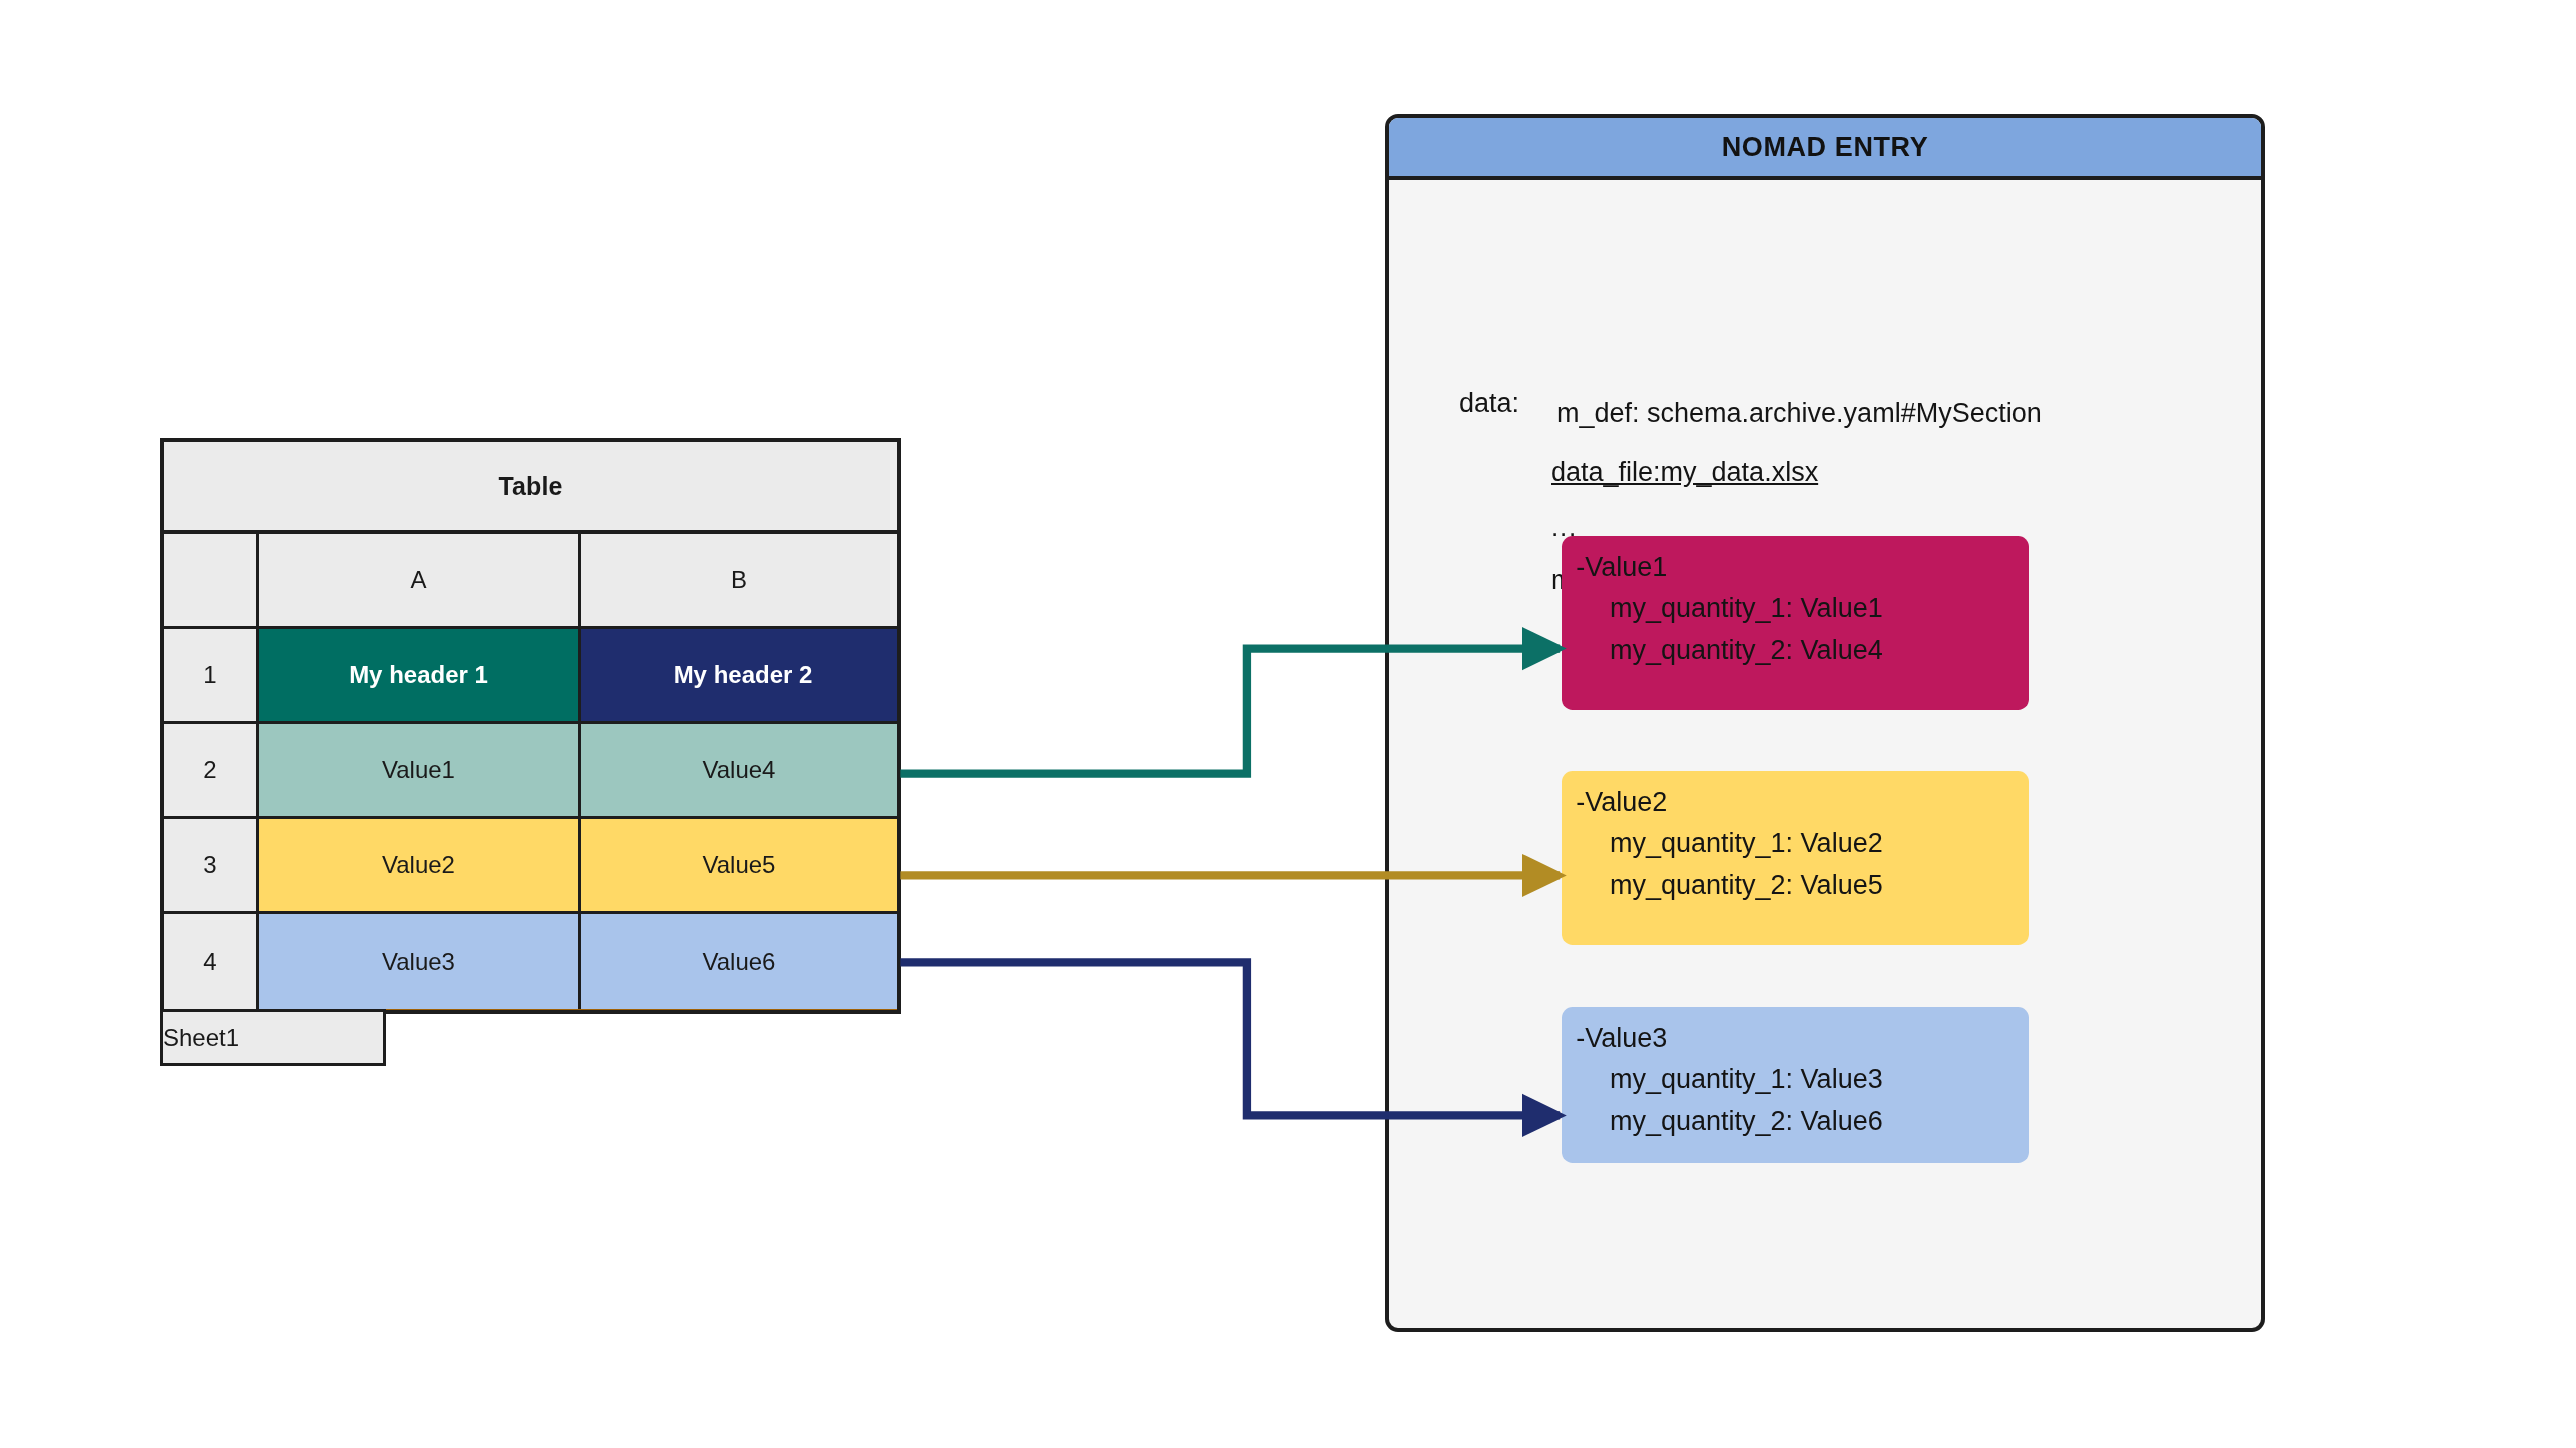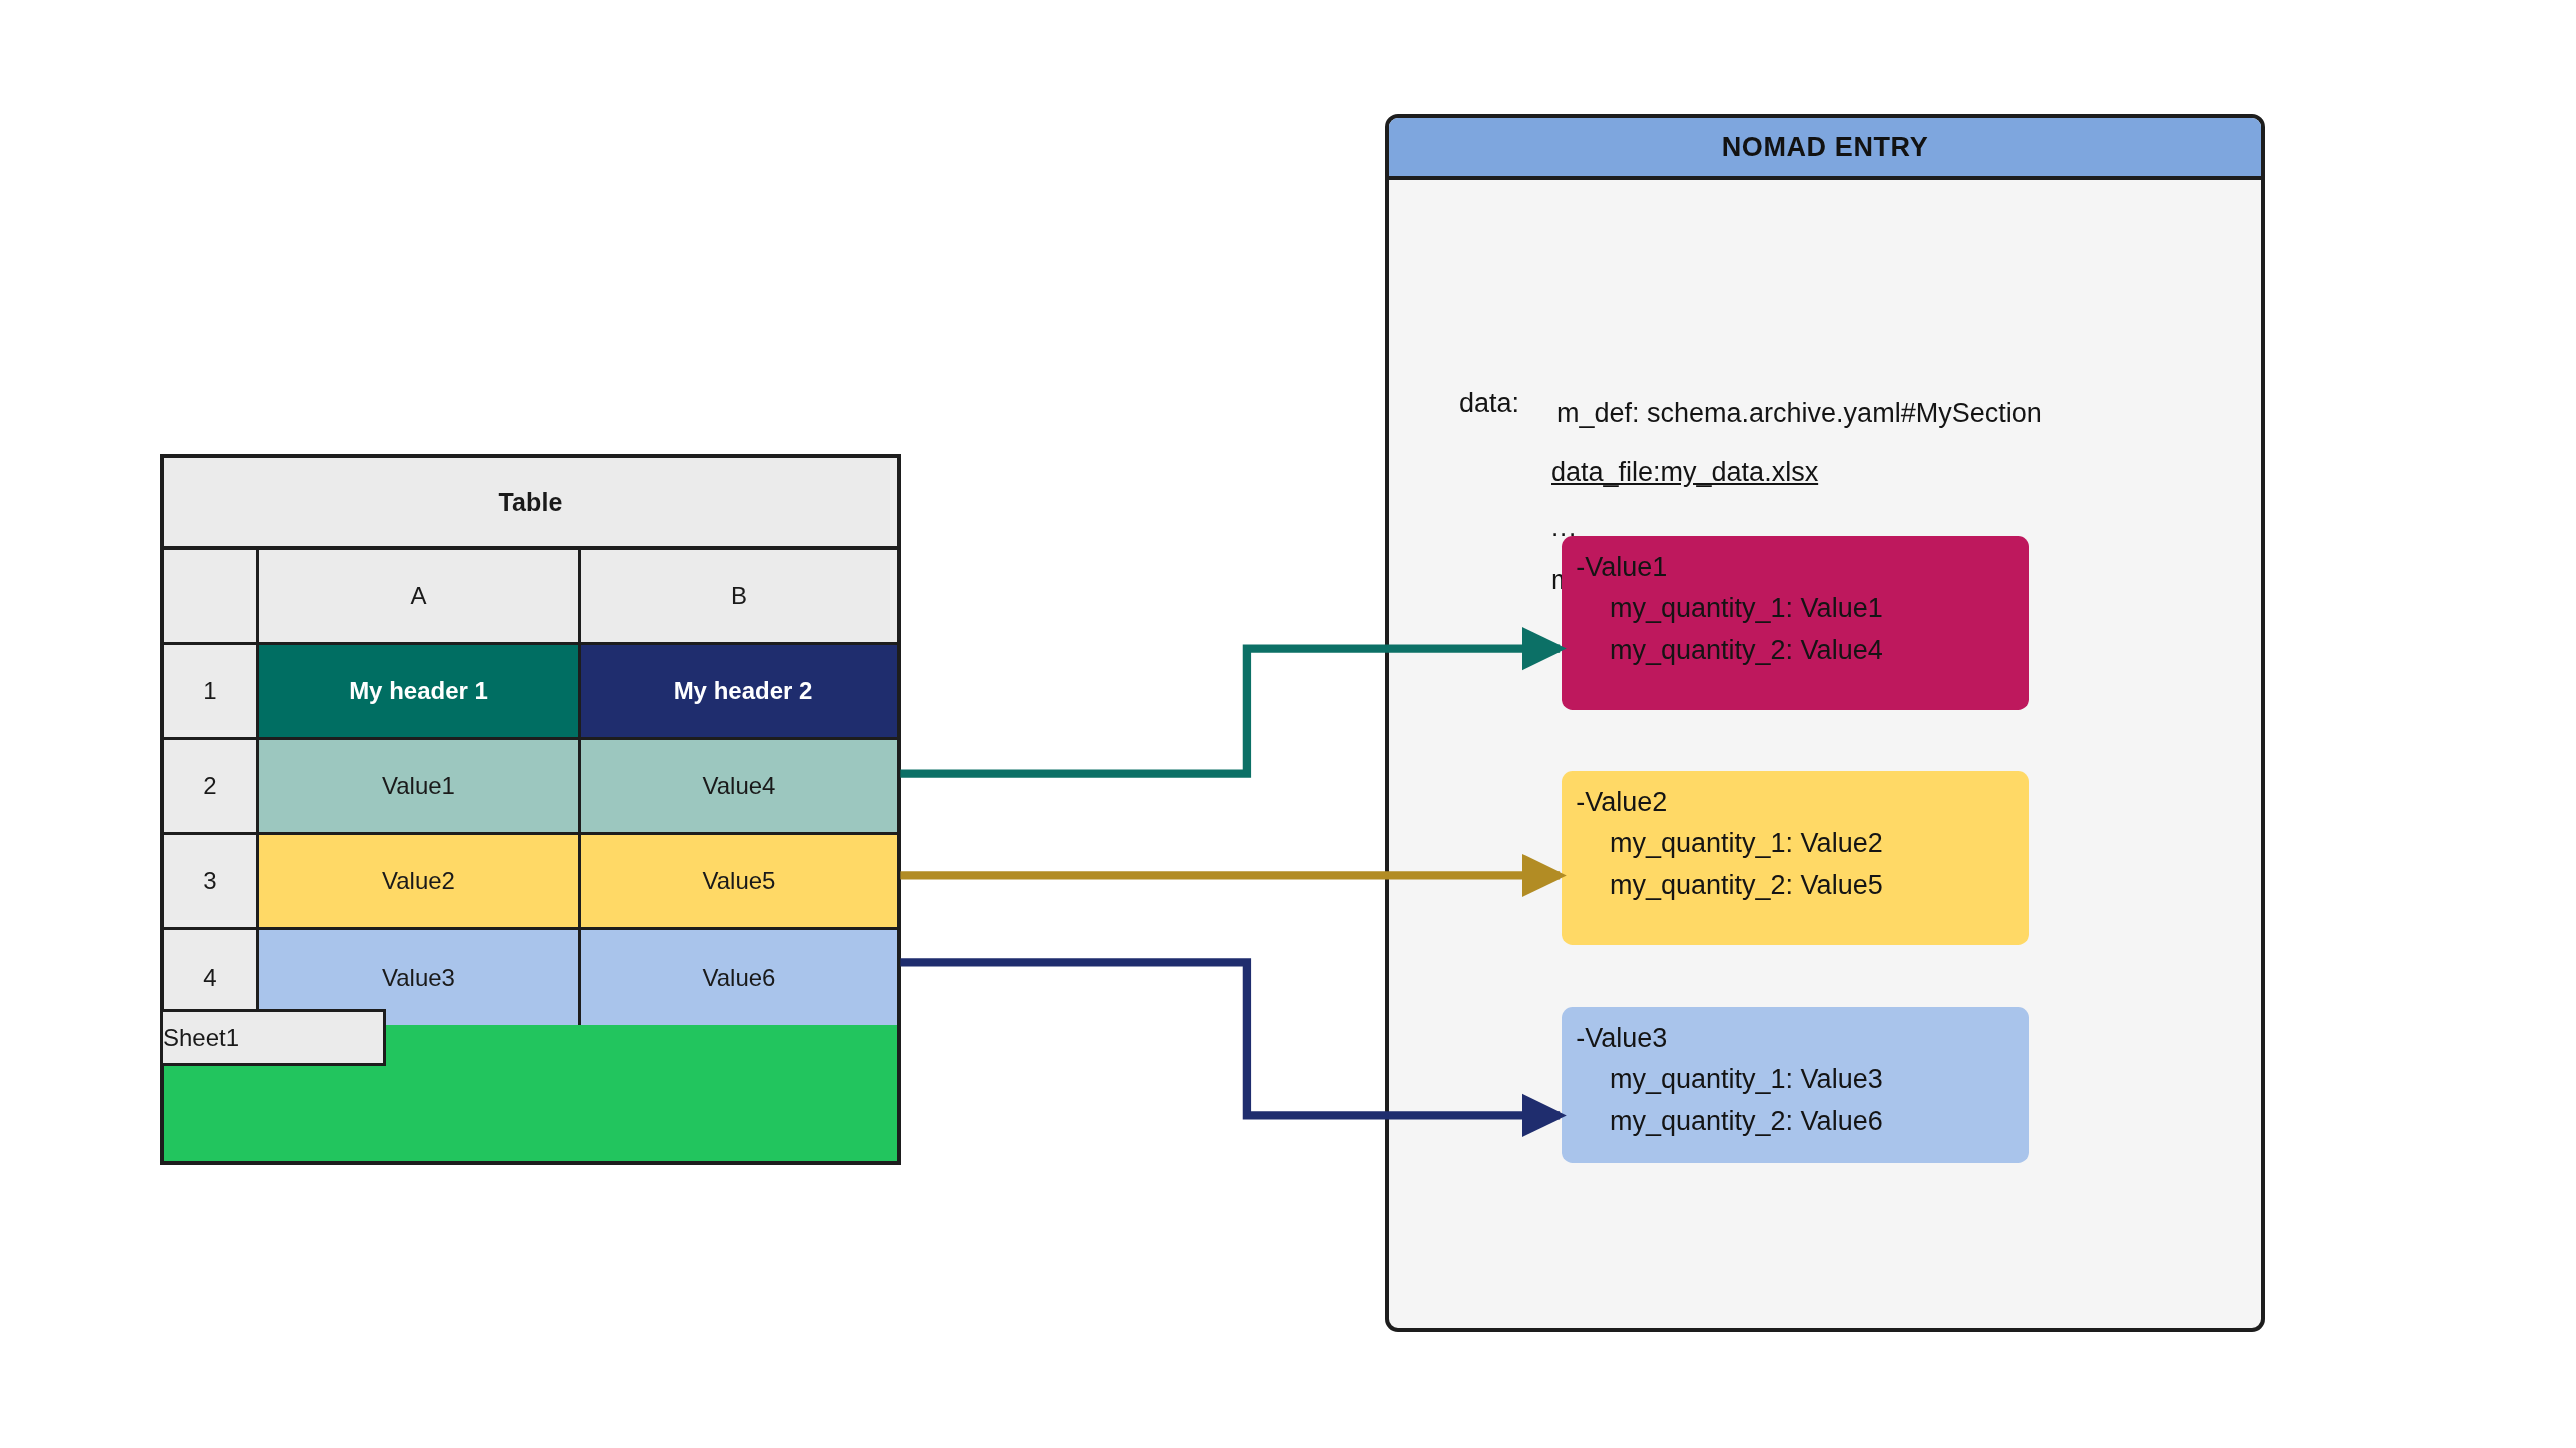--- a/index.html
+++ b/index.html
@@ -16,26 +16,26 @@
     width: 2576px;
     height: 1449px;
     background: #ffffff;
     overflow: hidden;
   }
 
   
   #spreadsheet {
     position: absolute;
     left: 160px;
-    top: 454px;
+    top: 438px;
     width: 741px;
-    height: 711px;
+    height: 576px;
     border: 4.2px solid #1d1d1d;
     box-sizing: border-box;
-    background: #22c55e;
+    background: #a16207;
   }
   .sheet-title-row {
     position: absolute;
     left: 0; top: 0;
     width: 100%;
     height: 92px;
     background: #ebebeb;
     border-bottom: 4.2px solid #1d1d1d;
     box-sizing: border-box;
     display: flex;

